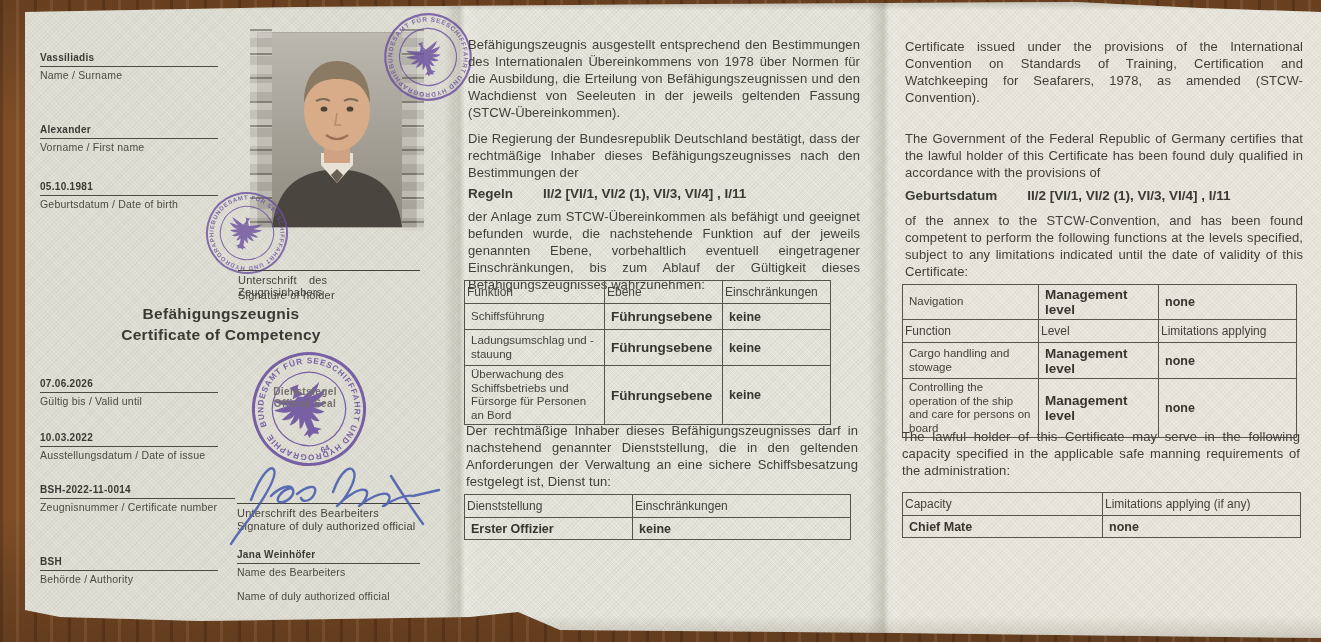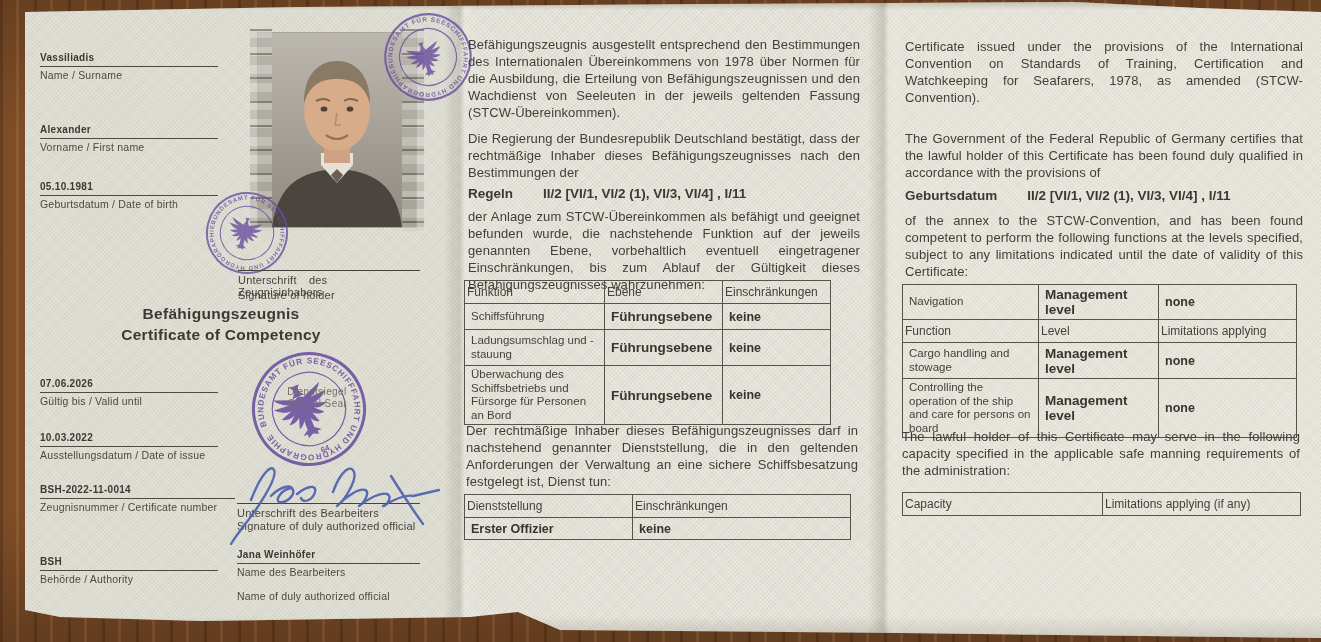--- a/index.html
+++ b/index.html
@@ -180,21 +180,21 @@
         <defs>
             <path id="ringC" d="M66,66 m-51,0 a51,51 0 1,1 102,0 a51,51 0 1,1 -102,0"></path>
           </defs>
         <circle cx="66" cy="66" r="62" fill="none" stroke="#6b4f9e" stroke-width="3.4"></circle>
         <circle cx="66" cy="66" r="41" fill="none" stroke="#6b4f9e" stroke-width="1.4"></circle>
         <text font-size="9.2" fill="#6b4f9e" letter-spacing="1" font-weight="bold"><textPath href="#ringC">BUNDESAMT FÜR SEESCHIFFFAHRT UND HYDROGRAPHIE</textPath></text>
         <path d="M66 36 c-3 2 -4 6 -2 9 l3 4 c-5 -1 -9 0 -12 2 l-23 -9 c4 6 9 10 15 12 l-18 -1 c5 5 11 8 18 8 l-14 5 c5 3 12 3 16 0 l-10 9 c5 1 10 -1 13 -4 l-4 12 c4 -1 7 -4 8 -7 l0 11 -7 5 5 0 0 4 6 -3 6 3 0 -4 5 0 -7 -5 0 -11 c1 3 4 6 8 7 l-4 -12 c3 3 8 5 13 4 l-10 -9 c4 3 11 3 16 0 l-14 -5 c7 0 13 -3 18 -8 l-18 1 c6 -2 11 -6 15 -12 l-23 9 c-3 -2 -7 -3 -12 -2 l3 -4 c2 -3 1 -7 -2 -9 z" fill="#6b4f9e"></path>
         <text x="66" y="117" font-size="9" font-weight="bold" fill="#6b4f9e" text-anchor="middle">64</text>
       </svg>
     </div>
-    <div class="seal-overlay" style="left:232px;top:386px;width:120px;">
+    <div class="seal-overlay" style="left:220px;top:386px;width:120px;font-weight:bold;">
       <div>Dienstsiegel</div>
       <div>Official Seal</div>
     </div>
 
     <div class="stamp" style="left:196px;top:448px;width:235px;height:100px;z-index:4;">
       <svg width="235" height="100" viewBox="0 0 235 100">
         <path d="M30 52 C40 26 50 16 53 22 C56 28 44 48 36 60 C28 72 16 86 10 96
                  M50 48 C60 38 70 36 72 42 C74 48 64 56 58 54 C54 52 60 42 70 40
                  M76 46 C86 38 96 36 94 44 C92 52 82 56 80 50
                  M112 44 C120 22 130 16 133 24 C136 32 124 52 116 58
@@ -317,16 +317,20 @@
     <table class="tbl" style="left:9px;top:492px;width:398px;">
       <colgroup>
           <col style="width:200px">
           <col style="width:198px">
         </colgroup>
       <tbody>
           <tr>
         <th>Capacity</th>
         <th>Limitations applying (if any)</th>
       </tr>
+      <tr style="height:22px;">
+        <td class="c3">Chief Mate</td>
+        <td class="c3">none</td>
+      </tr>
     </tbody>
       </table>
   </div>
 </div>
 
 </body></html>

